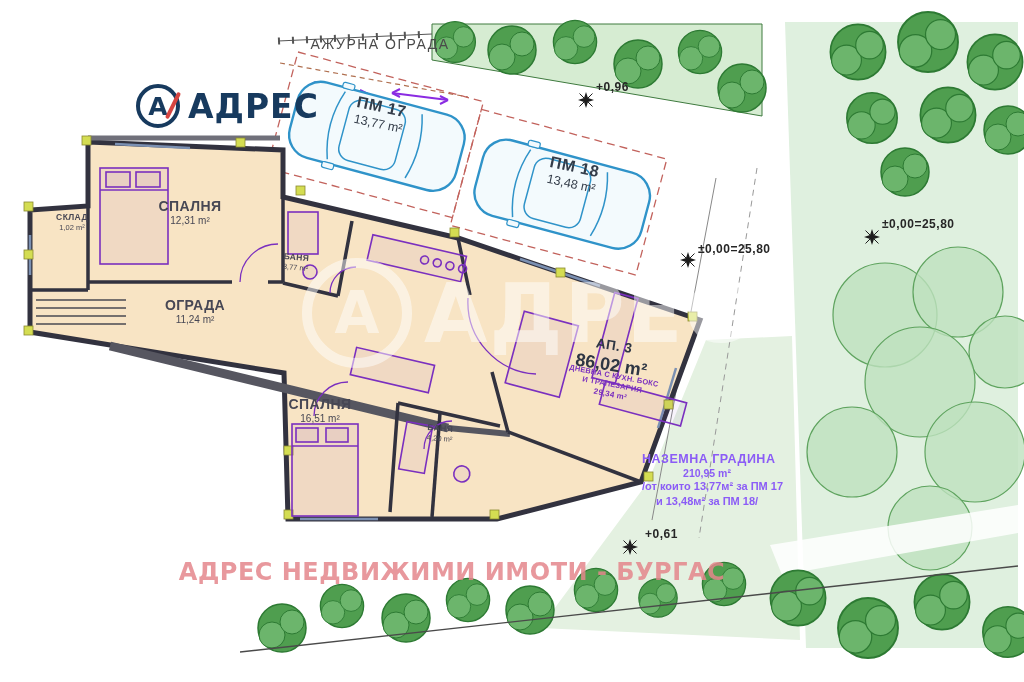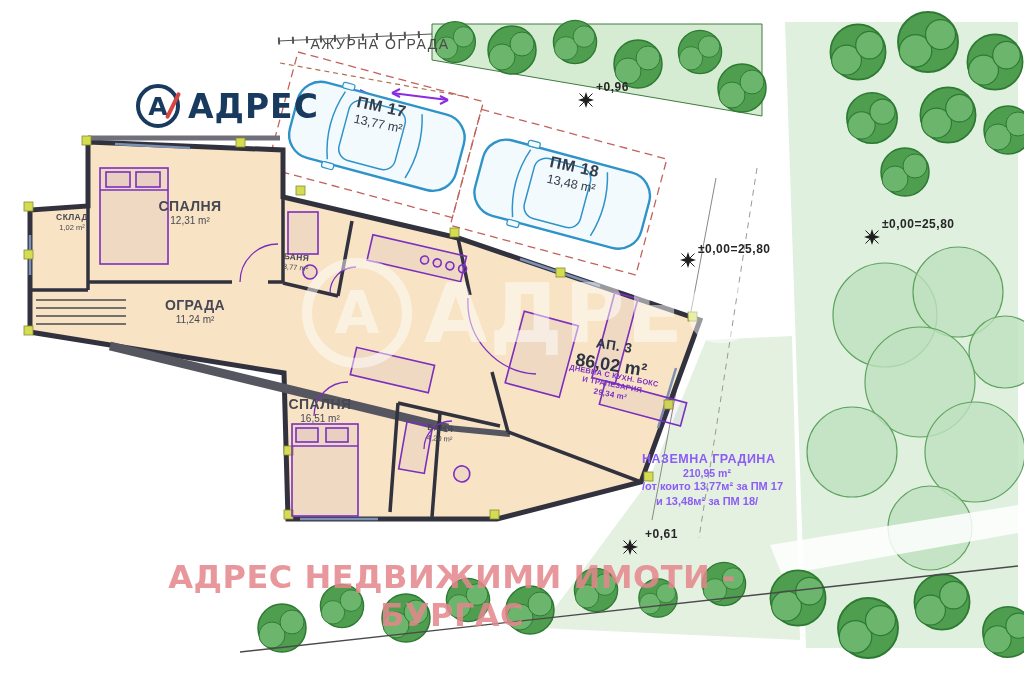--- a/index.html
+++ b/index.html
@@ -36,21 +36,21 @@
   .logo-word{font-size:33px;font-weight:bold;color:#173a5e;letter-spacing:1px;
              font-family:"DejaVu Sans",sans-serif}
   .wm-center{position:absolute;left:302px;top:258px;display:flex;align-items:center;gap:12px;
              opacity:.5;pointer-events:none}
   .wm-circle{width:90px;height:90px;border:10px solid #fff;border-radius:50%;color:#fff;font-size:58px;
              font-weight:bold;display:flex;align-items:center;justify-content:center;
              font-family:"DejaVu Sans",sans-serif}
   .wm-text{color:#fff;font-size:82px;font-weight:bold;letter-spacing:2px;
            font-family:"DejaVu Sans",sans-serif}
   .wm-footer{position:absolute;left:112px;top:558px;width:680px;text-align:center;
-             font-size:32px;font-weight:bold;color:#e4878c;opacity:.85;letter-spacing:.5px;
+             font-size:24px;font-weight:bold;color:#e4878c;opacity:.85;letter-spacing:.5px;
              font-family:"DejaVu Sans",sans-serif}
 </style>
 </head>
 <body>
 
 <div class="canvas">
 
 <svg class="scene" width="1024" height="682" viewBox="0 0 1024 682">
   <defs>
     <g id="car">

